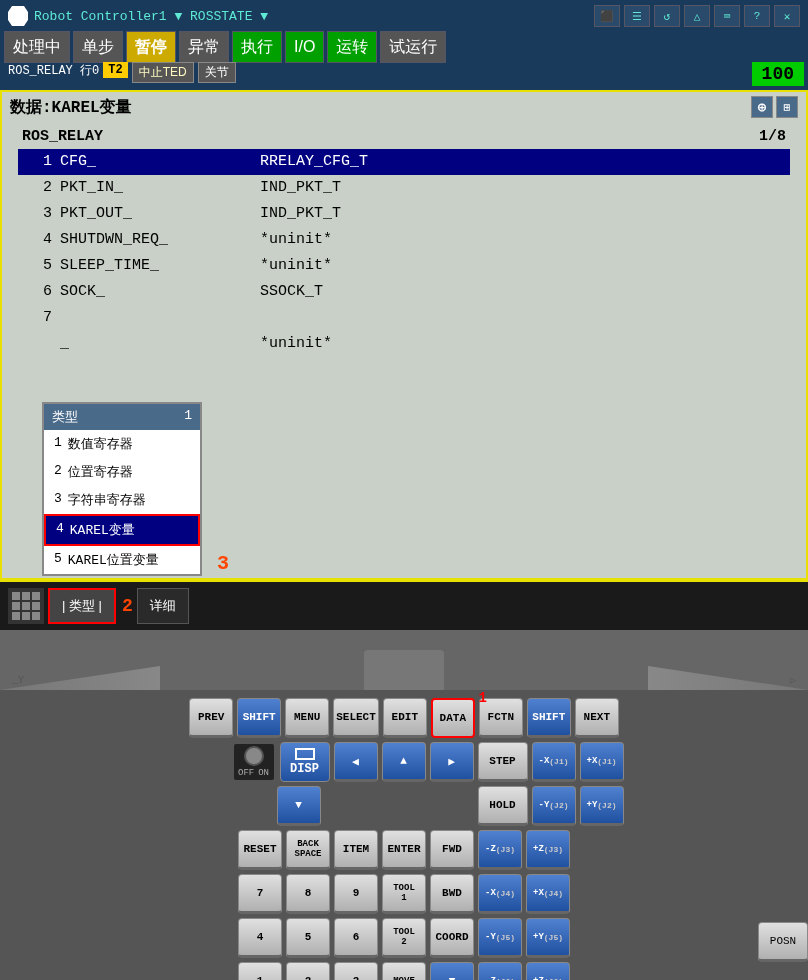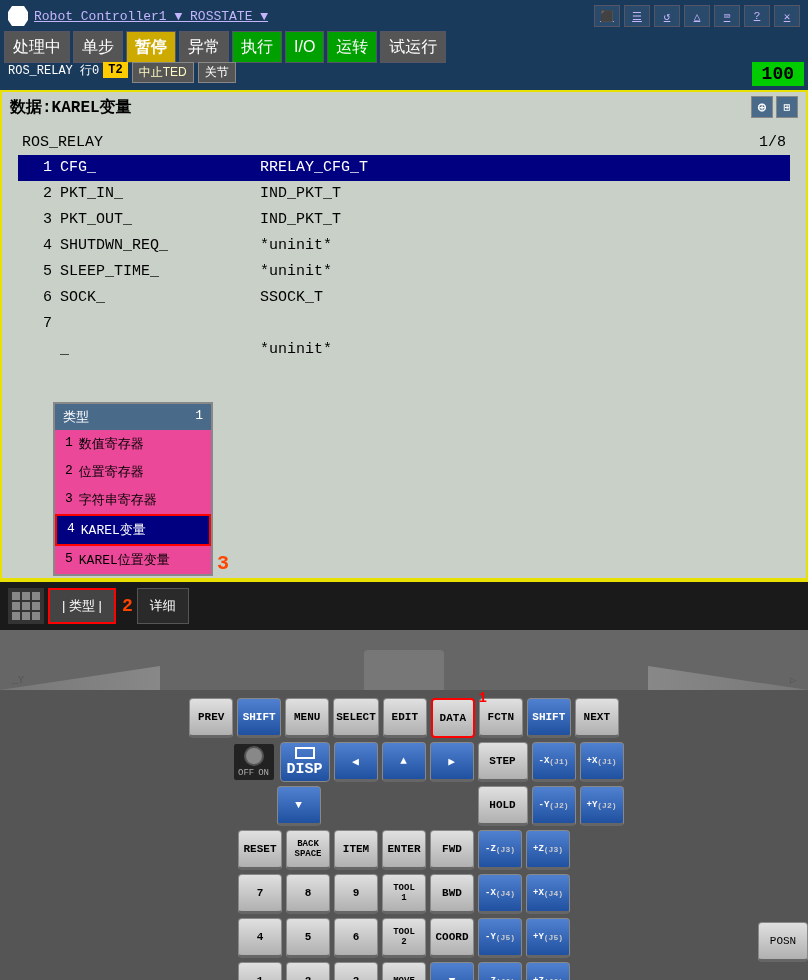--- a/index.html
+++ b/index.html
@@ -12,23 +12,22 @@
       position: relative;
     }
 
     
     .title-bar {
       background: #1a3a5c;
       height: 32px;
       display: flex;
       align-items: center;
       padding: 0 8px;
-      color: #c4b5fd;
+      color: #5eead4;
       font-size: 13px;
-      text-decoration: underline;
     }
     .title-bar .robot-icon {
       width: 20px; height: 20px;
       background: #fff;
       margin-right: 6px;
       display: inline-block;
       clip-path: polygon(20% 0%, 80% 0%, 100% 30%, 100% 70%, 80% 100%, 20% 100%, 0% 70%, 0% 30%);
     }
     .title-bar .title-text { flex: 1; }
     .title-bar .title-icons { display: flex; gap: 4px; }
@@ -143,24 +142,23 @@
 
     .data-table-area {
       padding: 6px 16px;
       font-size: 15px;
       color: #000;
       font-family: 'Courier New', monospace;
     }
     .data-table-title {
       display: flex;
       justify-content: space-between;
-      font-weight: normal;
+      font-weight: bold;
       margin-bottom: 4px;
       padding: 0 4px;
-      margin-top: 6px;
     }
     .data-row {
       display: flex;
       padding: 1px 4px;
       line-height: 1.6;
     }
     .data-row.selected {
       background: #000080;
       color: white;
     }
@@ -174,25 +172,24 @@
     }
     .data-row .row-value {
       flex: 1;
     }
 
     
     .dropdown-menu {
       position: absolute;
       left: 40px;
       top: 310px;
-      background: #ec4899;
+      background: #ffffff;
       border: 2px solid #888;
       z-index: 10;
       min-width: 160px;
-      margin-left: 11px;
     }
     .dropdown-header {
       background: #4a6a8a;
       color: white;
       padding: 4px 8px;
       font-size: 13px;
       display: flex;
       justify-content: space-between;
     }
     .dropdown-item {
@@ -332,21 +329,21 @@
     
     .disp-btn {
       background: linear-gradient(to bottom, #5080d0, #2050a0);
       color: white;
       border: 1px solid #888;
       border-bottom: 3px solid #1030608;
       border-radius: 4px;
       width: 50px; height: 40px;
       display: flex; flex-direction: column;
       align-items: center; justify-content: center;
-      cursor: pointer; font-size: 15px; font-weight: bold; text-align: right;
+      cursor: pointer; font-size: 12px; font-weight: bold; text-align: right;
     }
     .disp-btn .icon-box {
       width: 20px; height: 12px;
       border: 2px solid white;
       margin-bottom: 2px;
     }
 
     
     .robot-bg {
       background: #666;

